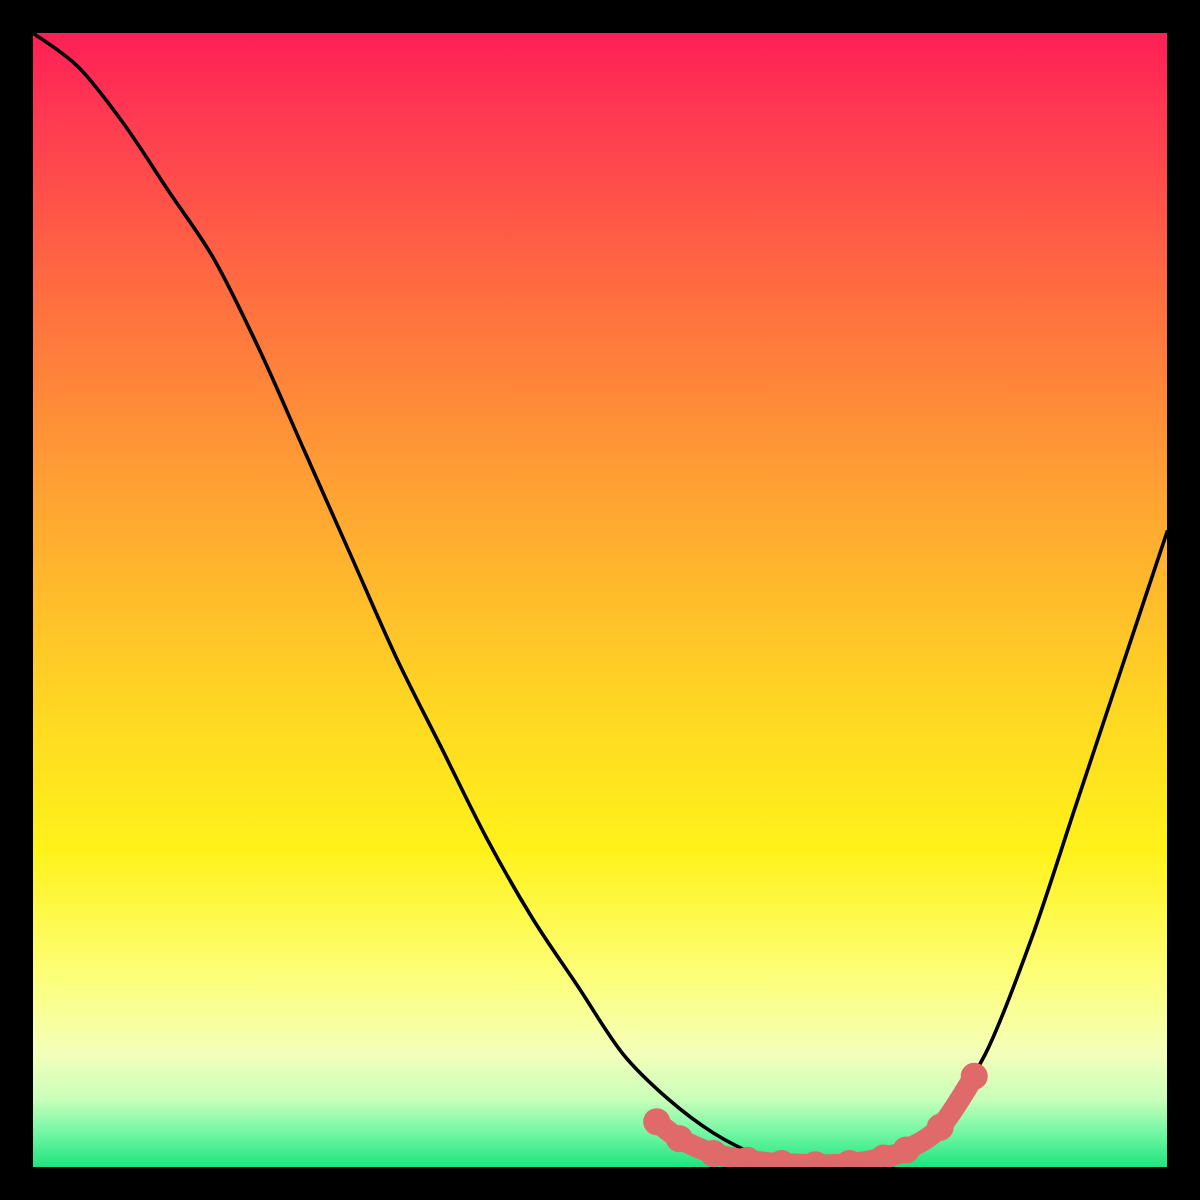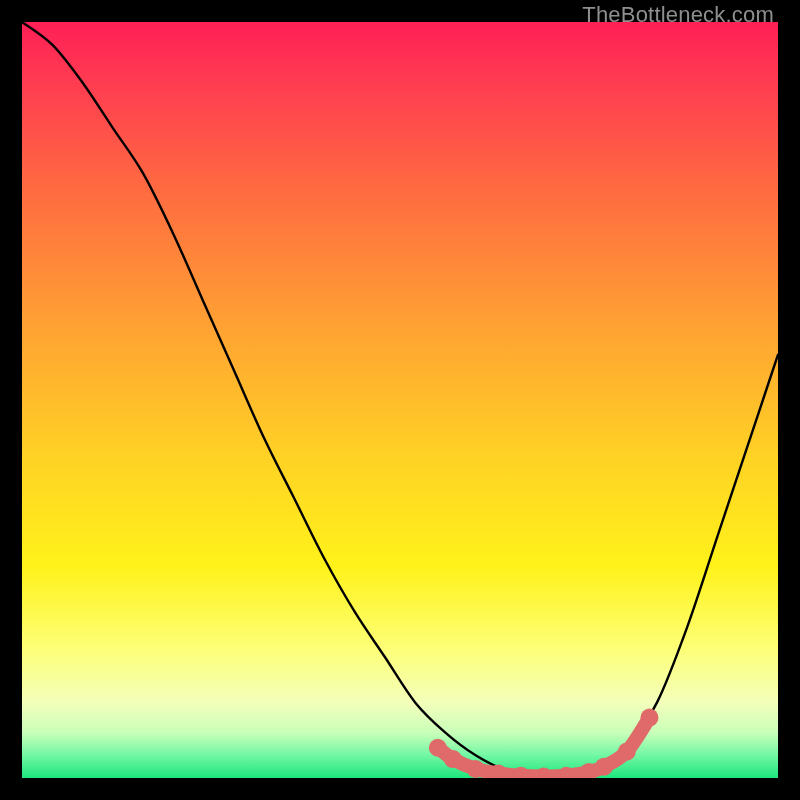--- a/index.html
+++ b/index.html
@@ -57,21 +57,20 @@
     font-weight: 500;
     letter-spacing: 0.2px;
     user-select: none;
   }
 </style>
 </head>
 <body>
 
 <div class="frame">
 
-  <div class="watermark">TheBottleneck.com</div>
 
   <div class="plot-area">
     <svg class="curve-svg" viewBox="0 0 756 756" preserveAspectRatio="none">
       <path id="curve-path" fill="none" stroke-width="2.4" stroke-linecap="round" stroke-linejoin="round" stroke="#000000" d="M 0.00 0.00 C 5.04 3.78, 20.16 12.60, 30.24 22.68 C 40.32 32.76, 50.40 46.62, 60.48 60.48 C 70.56 74.34, 80.64 90.72, 90.72 105.84 C 100.80 120.96, 110.88 133.56, 120.96 151.20 C 131.04 168.84, 141.12 190.26, 151.20 211.68 C 161.28 233.10, 171.36 257.04, 181.44 279.72 C 191.52 302.40, 201.60 325.08, 211.68 347.76 C 221.76 370.44, 231.84 394.38, 241.92 415.80 C 252.00 437.22, 262.08 456.12, 272.16 476.28 C 282.24 496.44, 292.32 517.86, 302.40 536.76 C 312.48 555.66, 322.56 573.30, 332.64 589.68 C 342.72 606.06, 352.80 619.92, 362.88 635.04 C 372.96 650.16, 383.04 667.80, 393.12 680.40 C 403.20 693.00, 413.28 701.82, 423.36 710.64 C 433.44 719.46, 443.52 727.02, 453.60 733.32 C 463.68 739.62, 473.76 744.66, 483.84 748.44 C 493.92 752.22, 504.00 754.74, 514.08 756.00 C 524.16 757.26, 534.24 757.26, 544.32 756.00 C 554.40 754.74, 564.48 753.48, 574.56 748.44 C 584.64 743.40, 594.72 737.10, 604.80 725.76 C 614.88 714.42, 624.96 700.56, 635.04 680.40 C 645.12 660.24, 655.20 632.52, 665.28 604.80 C 675.36 577.08, 685.44 544.32, 695.52 514.08 C 705.60 483.84, 715.68 453.60, 725.76 423.36 C 735.84 393.12, 750.96 347.76, 756.00 332.64"></path>
       <g id="highlight-group">
           <path d="M 415.80 725.76 C 418.32 727.65, 424.62 733.57, 430.92 737.10 C 437.22 740.63, 446.04 744.53, 453.60 746.93 C 461.16 749.32, 468.72 750.33, 476.28 751.46 C 483.84 752.60, 491.40 753.23, 498.96 753.73 C 506.52 754.24, 514.08 754.49, 521.64 754.49 C 529.20 754.49, 536.76 754.49, 544.32 753.73 C 551.88 752.98, 560.70 751.46, 567.00 749.95 C 573.30 748.44, 575.82 748.06, 582.12 744.66 C 588.42 741.26, 597.24 737.73, 604.80 729.54 C 612.36 721.35, 623.70 701.19, 627.48 695.52" fill="none" stroke="#e06a6a" stroke-width="14" stroke-linecap="round" stroke-linejoin="round"></path>
           <circle cx="415.80" cy="725.76" r="9" fill="#e06a6a"></circle>
           <circle cx="430.92" cy="737.10" r="9" fill="#e06a6a"></circle>
           <circle cx="453.60" cy="746.93" r="9" fill="#e06a6a"></circle>
           <circle cx="476.28" cy="751.46" r="9" fill="#e06a6a"></circle>

